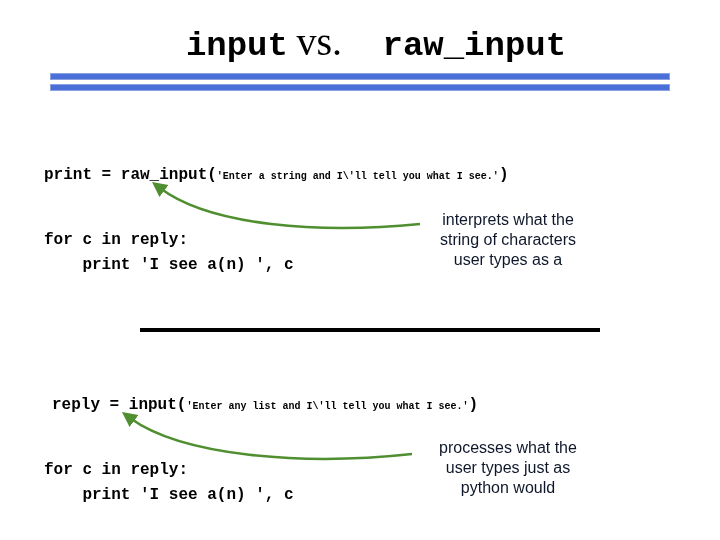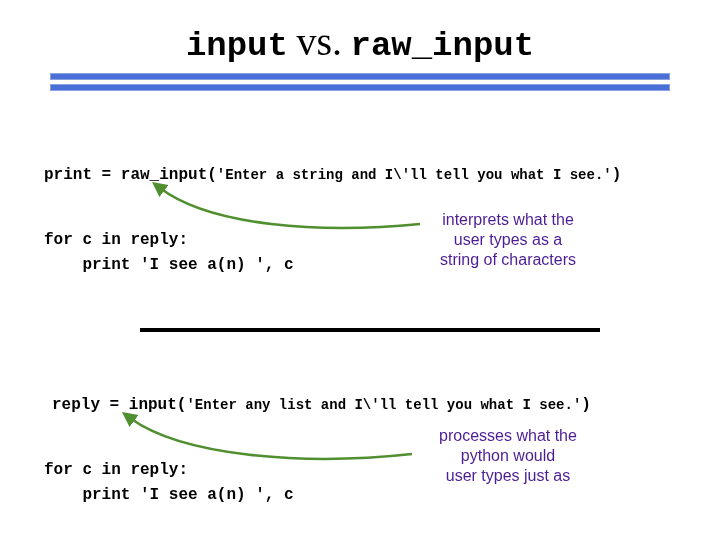--- a/index.html
+++ b/index.html
@@ -20,20 +20,21 @@
   }
   .title {
     text-align: center;
     font-size: 34px;
     margin-top: 18px;
     font-family: Georgia, serif;
   }
   .title .mono {
     font-family: 'Courier New', monospace;
     font-weight: bold;
+    margin-left: 32px;
   }
   .title .vs {
     font-family: Georgia, serif;
     font-weight: normal;
     font-size: 40px;
   }
   .double-rule {
     margin: 8px 50px 0 50px;
   }
   .double-rule .bar {
@@ -45,38 +46,38 @@
   .codeblock {
     font-family: 'Courier New', monospace;
     font-weight: bold;
     font-size: 16px;
     color: #000;
     white-space: nowrap;
   }
   .prompt {
     font-family: 'Courier New', monospace;
     font-weight: bold;
-    font-size: 14px;
+    font-size: 10px;
     color: #000;
   }
   .line1 {
     position: absolute;
     left: 44px;
     top: 148px;
   }
   .loop1 {
     position: absolute;
     left: 44px;
     top: 210px;
     line-height: 1.55;
   }
   .note {
     font-family: 'Comic Sans MS', 'Comic Sans', cursive, sans-serif;
     font-size: 16px;
-    color: #4c1d95;
+    color: #0f172a;
     text-align: center;
     line-height: 1.25;
   }
   .note1 {
     position: absolute;
     left: 418px;
     top: 192px;
     width: 180px;
   }
   .sep {
@@ -94,21 +95,21 @@
   }
   .loop2 {
     position: absolute;
     left: 44px;
     top: 440px;
     line-height: 1.55;
   }
   .note2 {
     position: absolute;
     left: 418px;
-    top: 408px;
+    top: 420px;
     width: 180px;
   }
   svg.arrow {
     position: absolute;
     overflow: visible;
   }
   .arrow1 { left: 140px; top: 158px; }
   .arrow2 { left: 112px; top: 388px; }
 </style>
 </head>
@@ -140,22 +141,22 @@
     <path d="M 280 48 C 180 58, 70 50, 20 12" stroke="#4f8f2f" stroke-width="2.5" fill="none" marker-end="url(#ah1)"></path>
   </svg>
 
   <div class="codeblock loop1">
     <div>for c in reply:</div>
     <div style="white-space:pre;">    print 'I see a(n) ', c</div>
   </div>
 
   <div class="note note1">
     <div>interprets what the</div>
+    <div>string of characters</div>
     <div>user types as a</div>
-    <div>string of characters</div>
   </div>
 
   <div class="sep"></div>
 
   <div class="codeblock line2">
     <span>reply = input(</span><span class="prompt">'Enter any list and I\'ll tell you what I see.'</span><span>)</span>
   </div>
 
   <svg class="arrow arrow2" width="320" height="60">
     <defs>
@@ -166,17 +167,17 @@
     <path d="M 300 48 C 190 60, 70 50, 18 12" stroke="#4f8f2f" stroke-width="2.5" fill="none" marker-end="url(#ah2)"></path>
   </svg>
 
   <div class="codeblock loop2">
     <div>for c in reply:</div>
     <div style="white-space:pre;">    print 'I see a(n) ', c</div>
   </div>
 
   <div class="note note2">
     <div>processes what the</div>
+    <div>user types just as</div>
     <div>python would</div>
-    <div>user types just as</div>
   </div>
 
 </div>
 
 </body></html>

